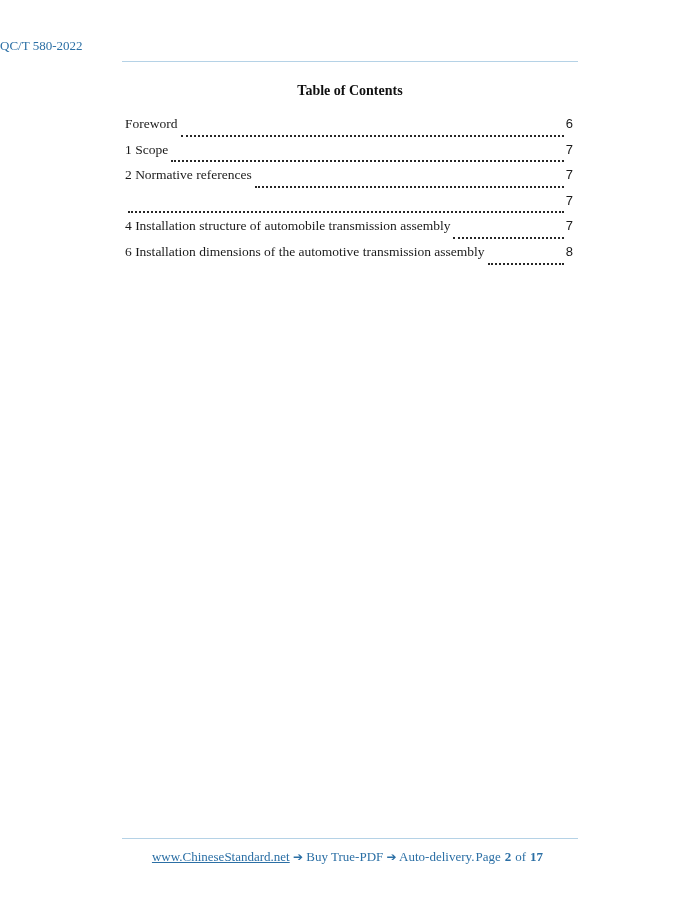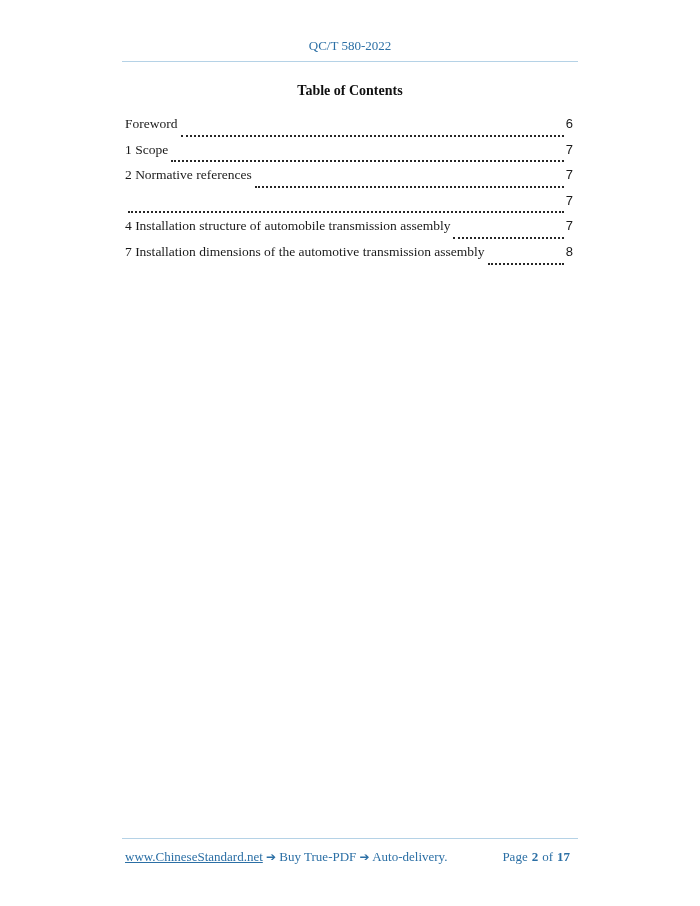--- a/index.html
+++ b/index.html
@@ -13,21 +13,20 @@
     overflow: hidden;
   }
   .page { position: absolute; inset: 0; }
 
   
   .header-code {
     position: absolute;
     top: 38px;
     left: 0;
     width: 100%;
-    text-align: center;
     font-size: 13px;
     color: #2b6fa5;
   }
   .header-rule {
     position: absolute;
     top: 61px;
     left: 122px;
     width: 456px;
     border-top: 1px solid #b5d2e6;
   }
@@ -81,21 +80,21 @@
     left: 122px;
     width: 456px;
     border-top: 1px solid #b5d2e6;
   }
   .footer {
     position: absolute;
     top: 849px;
     left: 125px;
     width: 448px;
     display: flex;
-    justify-content: space-between;
+    justify-content: center;
     align-items: baseline;
     font-size: 13px;
     color: #2b6fa5;
   }
   .footer-left { white-space: nowrap; }
   .footer-link {
     color: #2b6fa5;
     text-decoration: underline;
     cursor: pointer;
   }
@@ -147,21 +146,21 @@
       <span class="toc-page">7</span>
     </div>
 
     <div class="toc-row">
       <span class="toc-label">4 Installation structure of automobile transmission assembly</span>
       <span class="toc-dots"></span>
       <span class="toc-page">7</span>
     </div>
 
     <div class="toc-row">
-      <span class="toc-label">7 Installation dimensions of the automotive transmission assembly</span>
+      <span class="toc-label">6 Installation dimensions of the automotive transmission assembly</span>
       <span class="toc-dots"></span>
       <span class="toc-page">8</span>
     </div>
 
   </div>
 
   <div class="footer-rule"></div>
 
   <div class="footer">
     <div class="footer-left">

